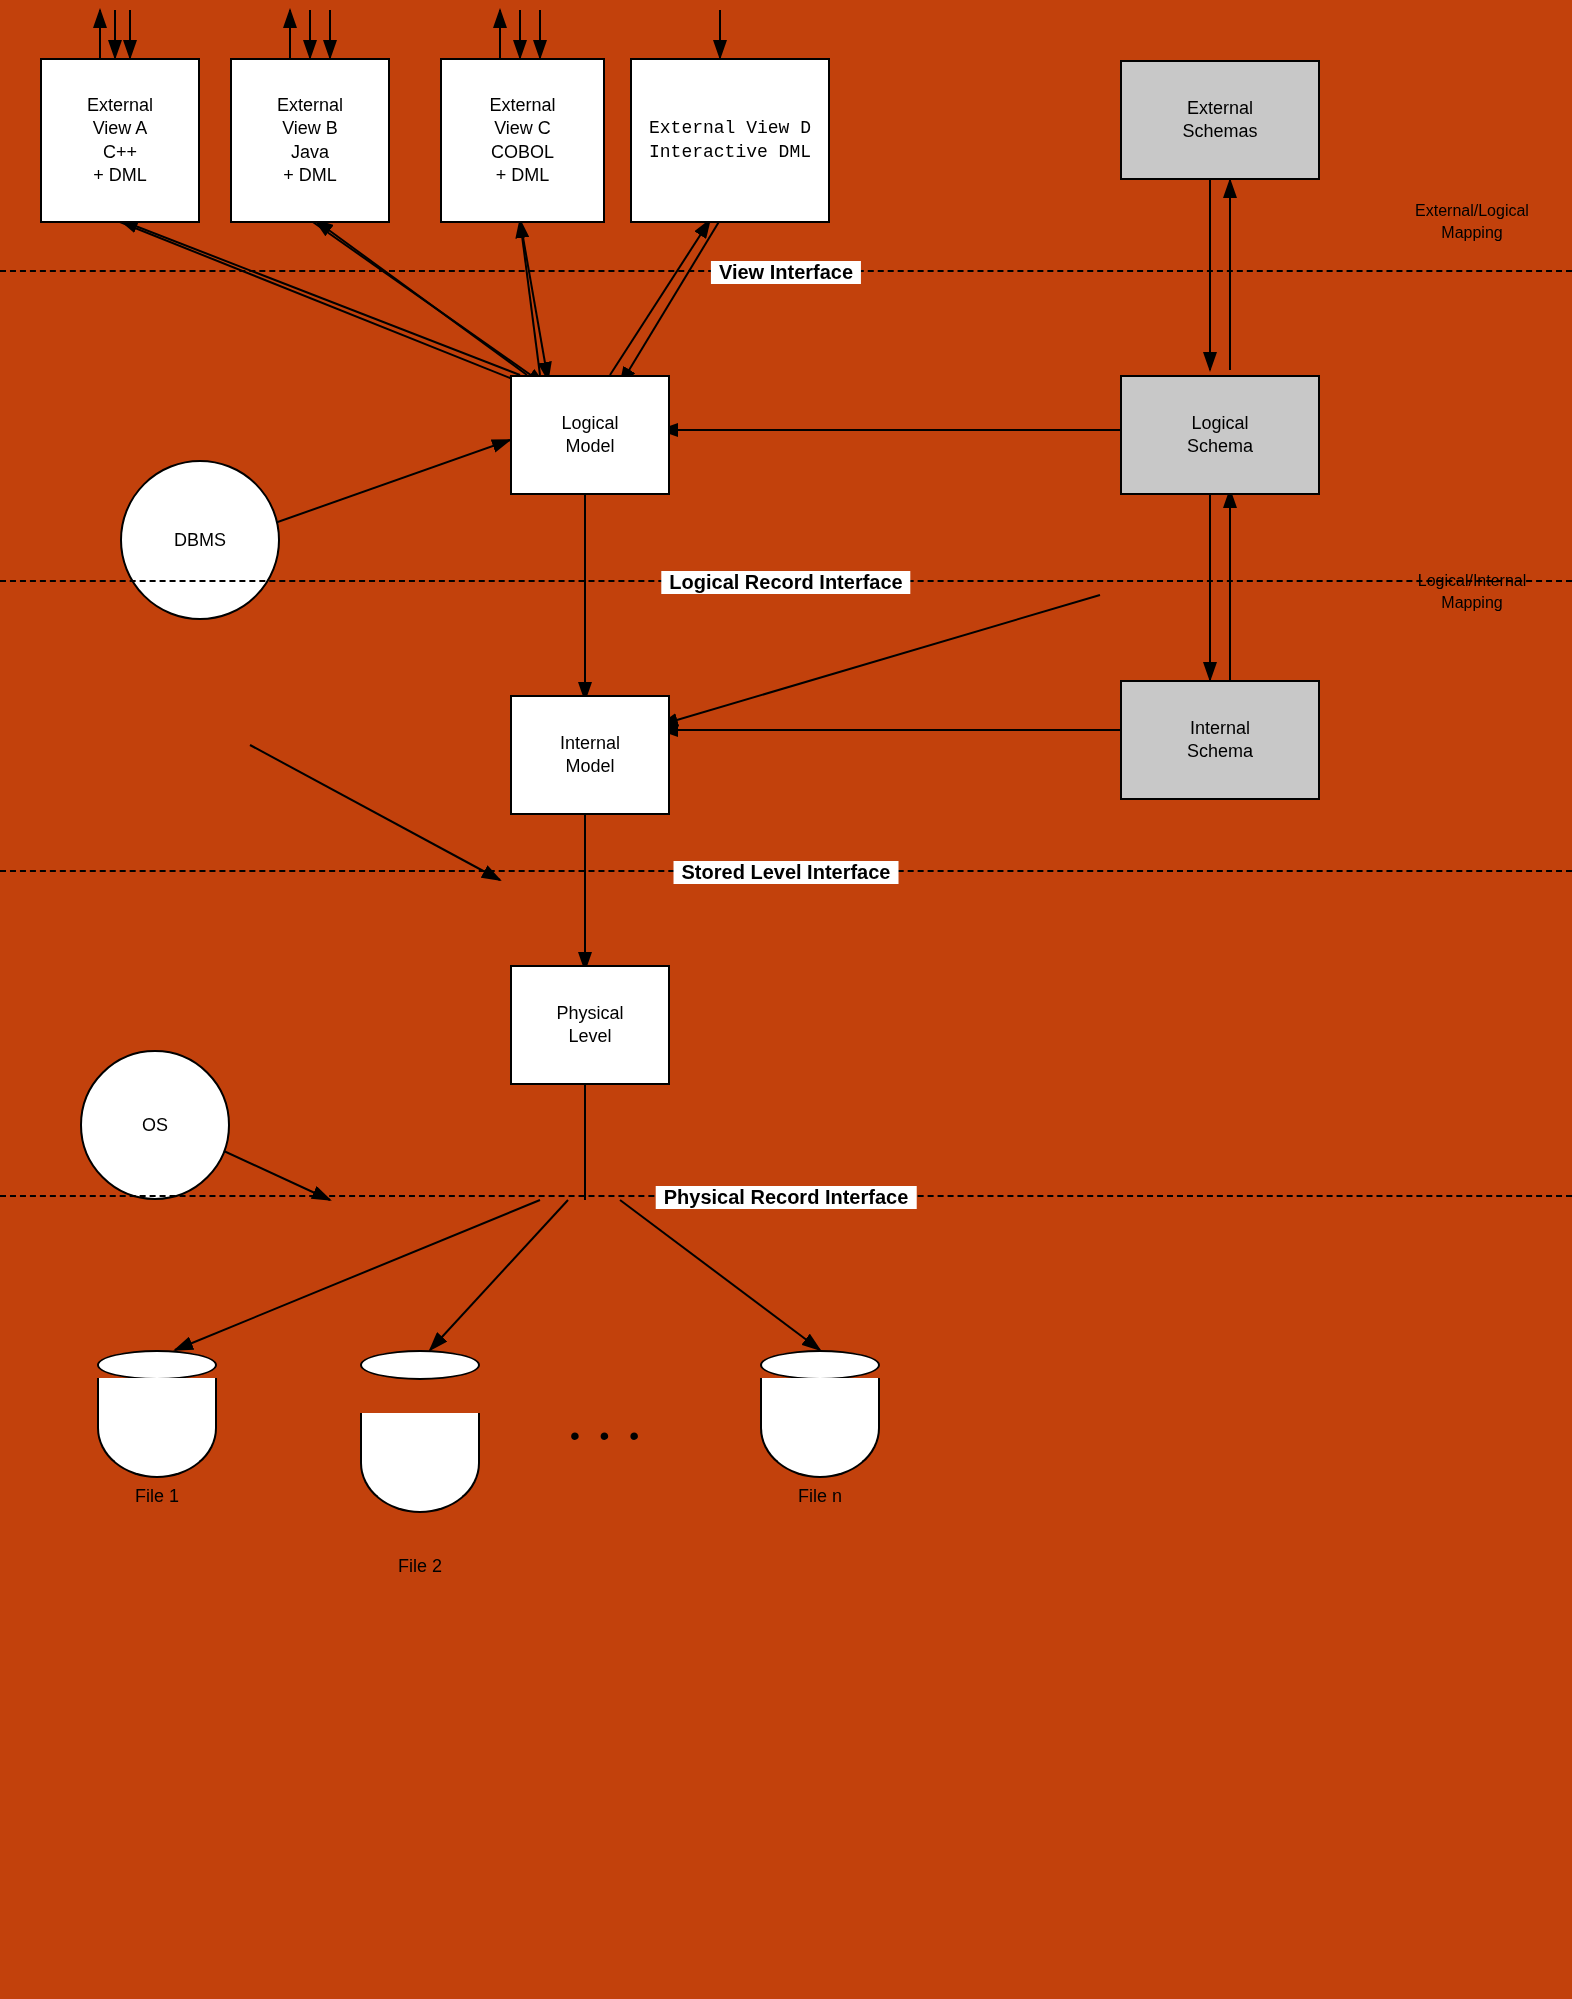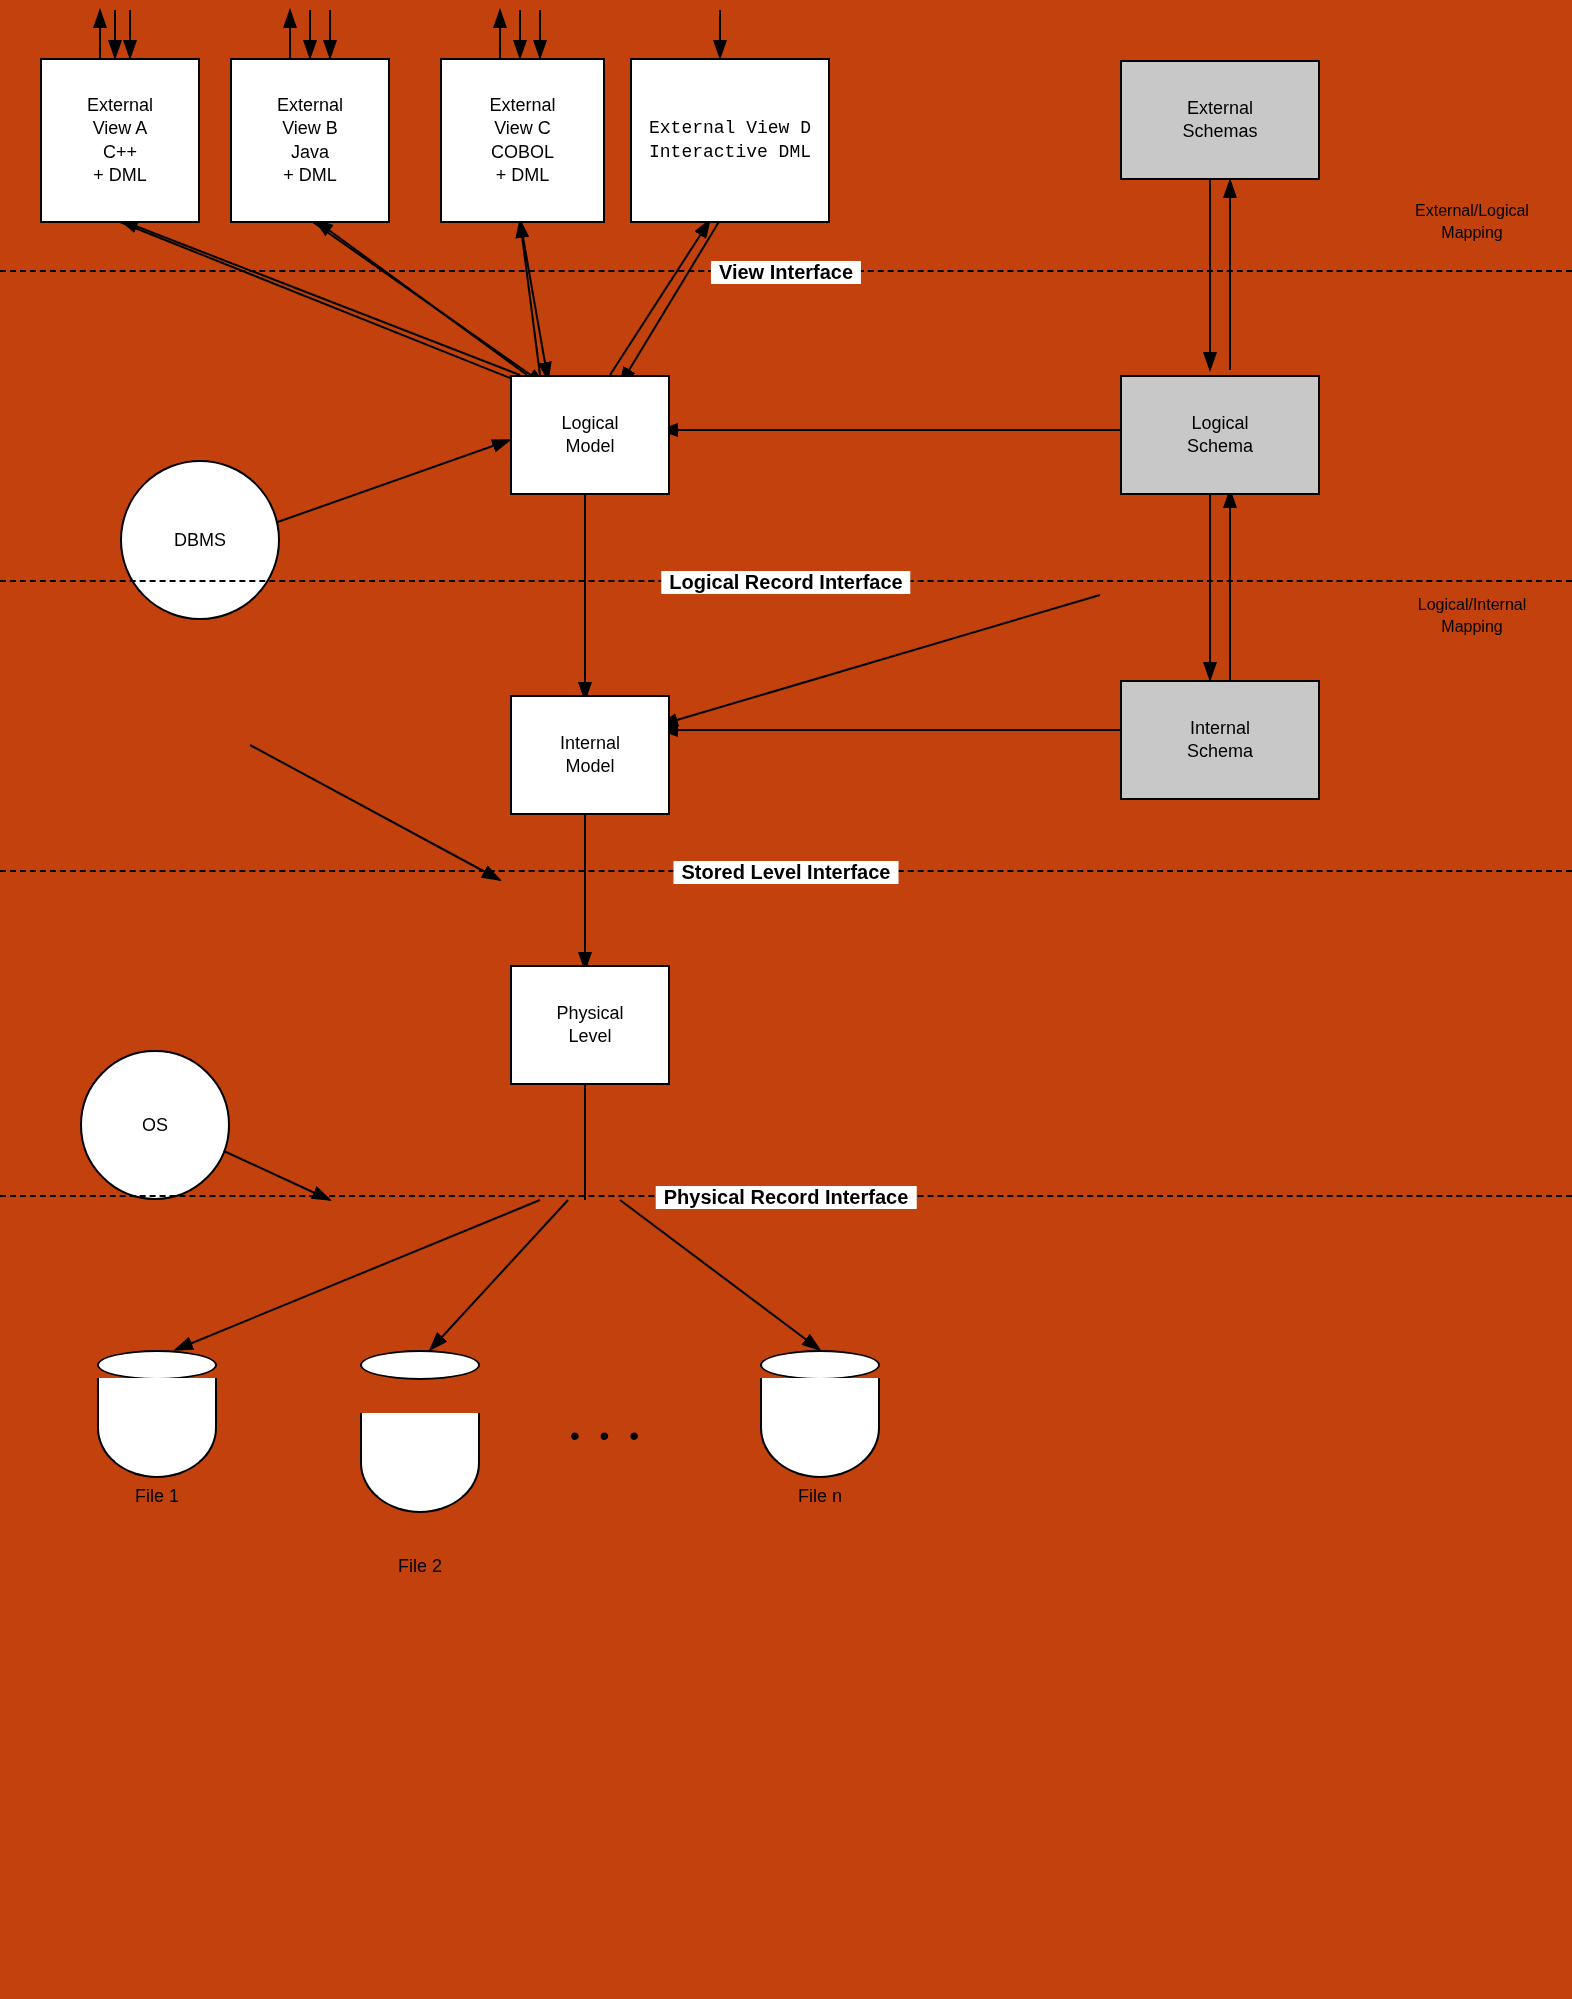--- a/index.html
+++ b/index.html
@@ -232,21 +232,21 @@
   <div class="box box-gray" style="left:1120px; top:375px; width:200px; height:120px;">
     <span style="white-space:pre-line;">Logical
 Schema</span>
   </div>
 
   <div class="side-label" style="right:20px; top:200px; width:160px;">
     <span style="white-space:pre-line;">External/Logical
 Mapping</span>
   </div>
 
-  <div class="side-label" style="right:20px; top:570px; width:160px;margin-top:24px;">
+  <div class="side-label" style="right:20px; top:570px; width:160px;">
     <span style="white-space:pre-line;">Logical/Internal
 Mapping</span>
   </div>
 
   <div class="circle" style="left:120px; top:460px; width:160px; height:160px;">
     <span>DBMS</span>
   </div>
 
   <div class="dashed-line" style="top:580px;">
     <span class="dashed-label" style="left:50%; transform:translateX(-50%);">Logical Record Interface</span>

